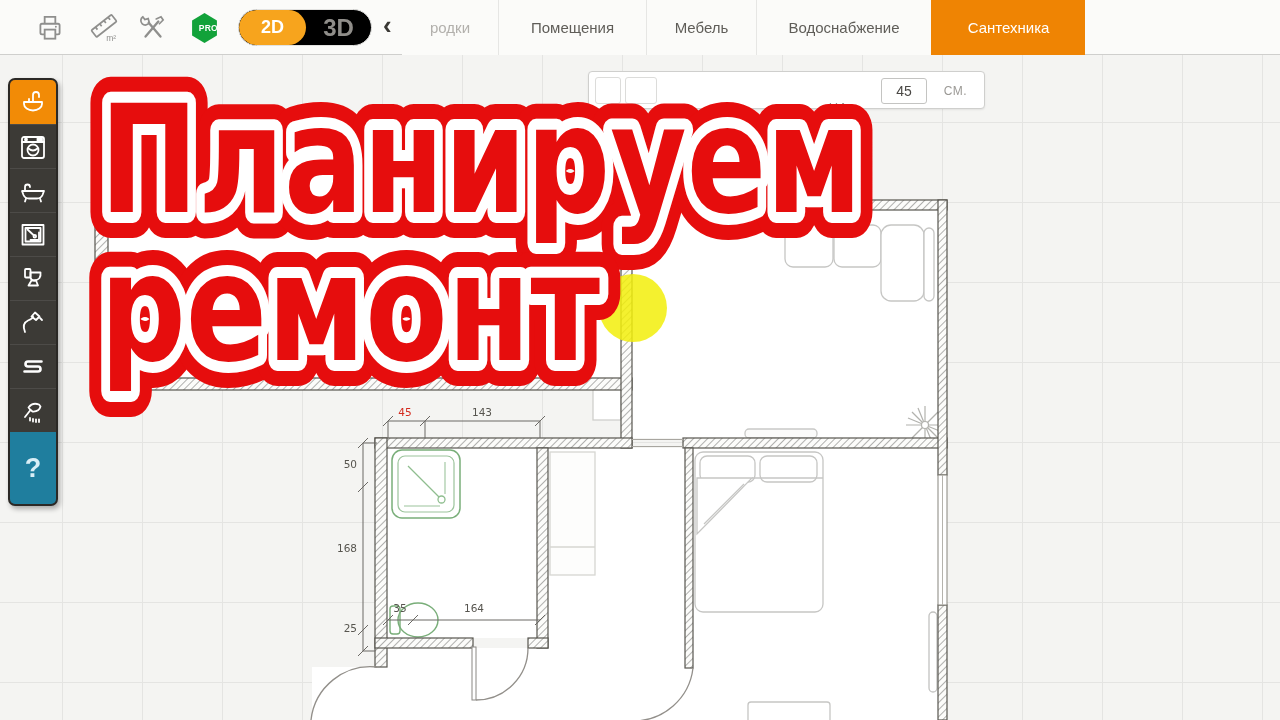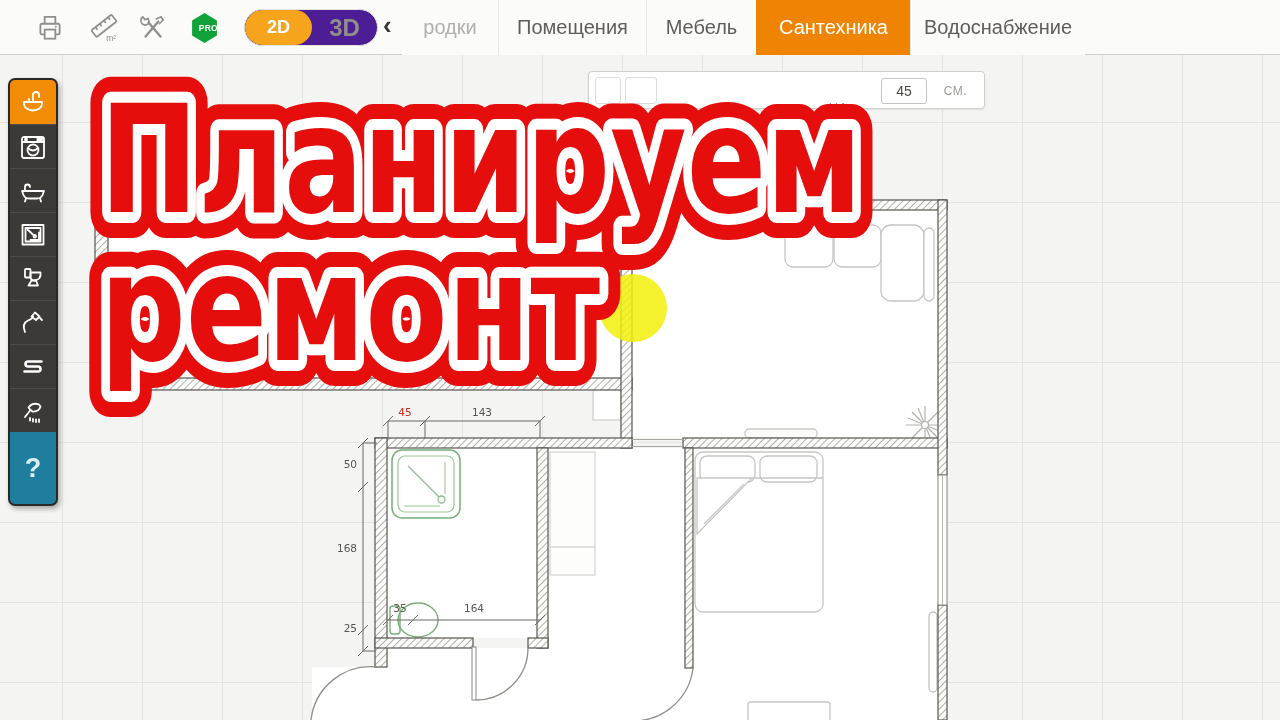--- a/index.html
+++ b/index.html
@@ -25,32 +25,32 @@
     background:#fbfbf9; border-bottom:1px solid #cfcfcd; z-index:6;
   }
   .tool-ic { position:absolute; top:12px; width:32px; height:32px; }
   #pro-badge {
     position:absolute; left:191px; top:13px; width:27px; height:30px;
     background:#12a23a; clip-path:polygon(50% 0,96% 25%,96% 75%,50% 100%,4% 75%,4% 25%);
     display:flex; align-items:center; justify-content:flex-end;
     color:#fff; font-size:8.5px; font-weight:bold; letter-spacing:.3px;
   }
   #view-toggle {
-    position:absolute; left:244px; top:9px; width:134px; height:37px;
-    background:#4c1d95; border:1px solid #e2e2e0; border-radius:19px; display:flex; overflow:hidden;
+    position:absolute; left:238px; top:9px; width:134px; height:37px;
+    background:#000000; border:1px solid #e2e2e0; border-radius:19px; display:flex; overflow:hidden;
   }
   #btn-2d { width:67px; height:100%; background:#f7a41d; border-radius:19px;
     color:#fff; font-size:18px; font-weight:bold; display:flex; align-items:center; justify-content:center; }
   #btn-3d { flex:1; color:#908e8a; font-size:24px; font-weight:bold;
     display:flex; align-items:center; justify-content:center; }
   #back-chevron { position:absolute; left:383px; top:10px; font-size:26px; font-weight:bold; color:#3a3834; }
 
   #tabbar { position:absolute; left:402px; top:0; right:0; height:55px; display:flex; overflow:hidden; }
   .tab { height:55px; display:flex; align-items:center; justify-content:center;
-    font-size:20px; color:#5f5d58; border-left:1px solid #e6e6e4; background:#fbfbf9; white-space:nowrap; }
+    font-size:15px; color:#5f5d58; border-left:1px solid #e6e6e4; background:#fbfbf9; white-space:nowrap; }
   .tab.first { border-left:none; color:#b2b0ac; }
   .tab.active { background:#ef8403; color:#fff; border-left-color:#ef8403; }
 
   
   #sidebar {
     position:absolute; left:8px; top:78px; width:50px; z-index:6;
     border:2px solid #2b2926; border-radius:7px; overflow:hidden;
     background:#3c3a36; box-shadow:2px 3px 5px rgba(0,0,0,.3);
   }
   .sb-item { width:100%; height:44px; display:flex; align-items:center; justify-content:center;
@@ -266,25 +266,25 @@
     <div id="tabbar">
         <div class="tab first" style="width: 96px;">
           <span>родки</span>
         </div>
         <div class="tab" style="width: 148px; text-align: right;">
           <span>Помещения</span>
         </div>
         <div class="tab" style="width: 110px;">
           <span>Мебель</span>
         </div>
+        <div class="tab" style="width: 175px;">
+          <span>Водоснабжение</span>
+        </div>
         <div class="tab active" style="width: 154px;">
           <span>Сантехника</span>
-        </div>
-        <div class="tab" style="width: 175px;">
-          <span>Водоснабжение</span>
         </div>
       </div>
   </div>
 
   <div id="sidebar">
     <div id="sb-items">
         <div class="sb-item active">
           <svg viewBox="0 0 30 30">
             <g fill="none" stroke="#ffffff" stroke-width="1.8" stroke-linecap="round" stroke-linejoin="round">
               <path d="M6 15 H24 V17 A9 6.5 0 0 1 6 17 Z"></path>

